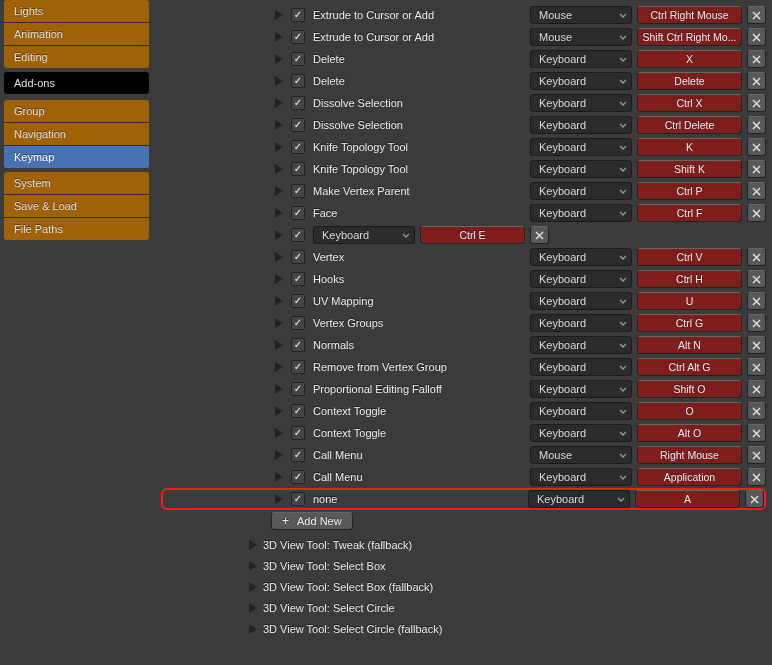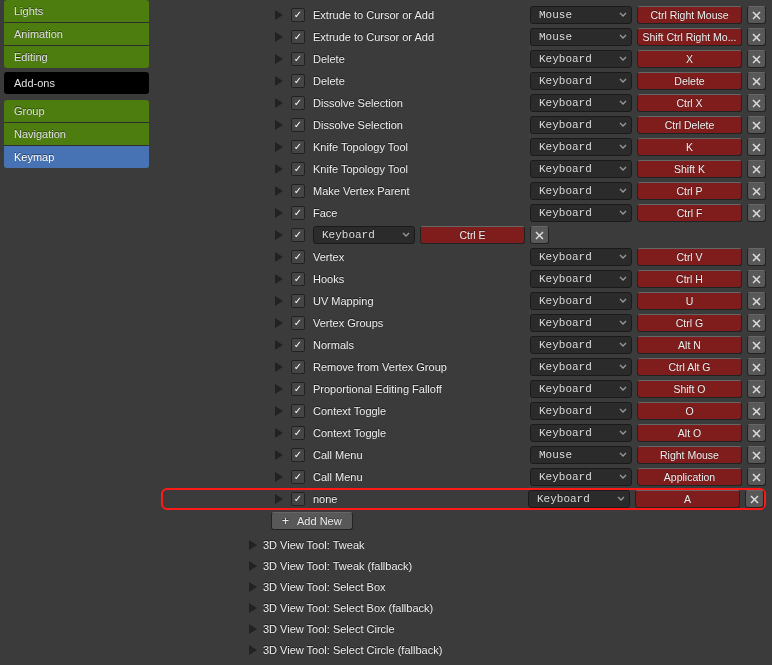--- a/index.html
+++ b/index.html
@@ -14,21 +14,21 @@
     display: flex;
   }
   .sidebar {
     width: 153px;
     padding: 0;
     display: flex;
     flex-direction: column;
     gap: 0;
   }
   .side-group {
-    background: #4d7c0f;
+    background: #a16207;
     border-radius: 3px;
     margin: 0 4px 4px 4px;
     overflow: hidden;
   }
   .side-item {
     padding: 5px 10px;
     border-bottom: 1px solid #2e2e2e;
     cursor: pointer;
     text-shadow: 0 -1px 0 rgba(0,0,0,0.5);
     color: #e0e0e0;
@@ -100,21 +100,20 @@
     border-radius: 3px;
     color: #ddd;
     display: flex;
     align-items: center;
     padding: 0 4px 0 8px;
     margin-right: 3px;
     flex-shrink: 0;
     cursor: pointer;
     justify-content: space-between;
     text-shadow: 0 -1px 0 rgba(0,0,0,0.4);
-    font-family: Liberation Mono, monospace;
   }
   .chev { color: #888; }
   .shortcut {
     width: 105px;
     height: 18px;
     background: #7f1d1d;
     border: 1px solid #222;
     border-top-color: #666;
     border-radius: 3px;
     color: #eee;
@@ -181,20 +180,25 @@
     <div class="side-item">Lights</div>
     <div class="side-item">Animation</div>
     <div class="side-item">Editing</div>
   </div>
   <div class="side-single">Add-ons</div>
   <div class="side-group">
     <div class="side-item">Group</div>
     <div class="side-item">Navigation</div>
     <div class="side-item active">Keymap</div>
   </div>
+  <div class="side-group">
+    <div class="side-item">System</div>
+    <div class="side-item">Save &amp; Load</div>
+    <div class="side-item">File Paths</div>
+  </div>
 </div>
 
 <div class="main">
   <div id="rows-container">
       <div class="row">
         <div class="indent"></div>
         <span class="disc">
           <svg width="8" height="10" viewBox="0 0 8 10">
             <polygon points="0,0 8,5 0,10" fill="#222"></polygon>
           </svg>
@@ -726,28 +730,20 @@
     <span class="plus">+</span>
     <span>Add New</span>
   </div>
   <div id="sections-container">
       <div class="section">
         <span class="disc">
           <svg width="8" height="10" viewBox="0 0 8 10">
             <polygon points="0,0 8,5 0,10" fill="#222"></polygon>
           </svg>
         </span>
-        <span class="section-label">3D View Tool: Tweak</span>
-      </div>
-      <div class="section">
-        <span class="disc">
-          <svg width="8" height="10" viewBox="0 0 8 10">
-            <polygon points="0,0 8,5 0,10" fill="#222"></polygon>
-          </svg>
-        </span>
         <span class="section-label">3D View Tool: Tweak (fallback)</span>
       </div>
       <div class="section">
         <span class="disc">
           <svg width="8" height="10" viewBox="0 0 8 10">
             <polygon points="0,0 8,5 0,10" fill="#222"></polygon>
           </svg>
         </span>
         <span class="section-label">3D View Tool: Select Box</span>
       </div>

